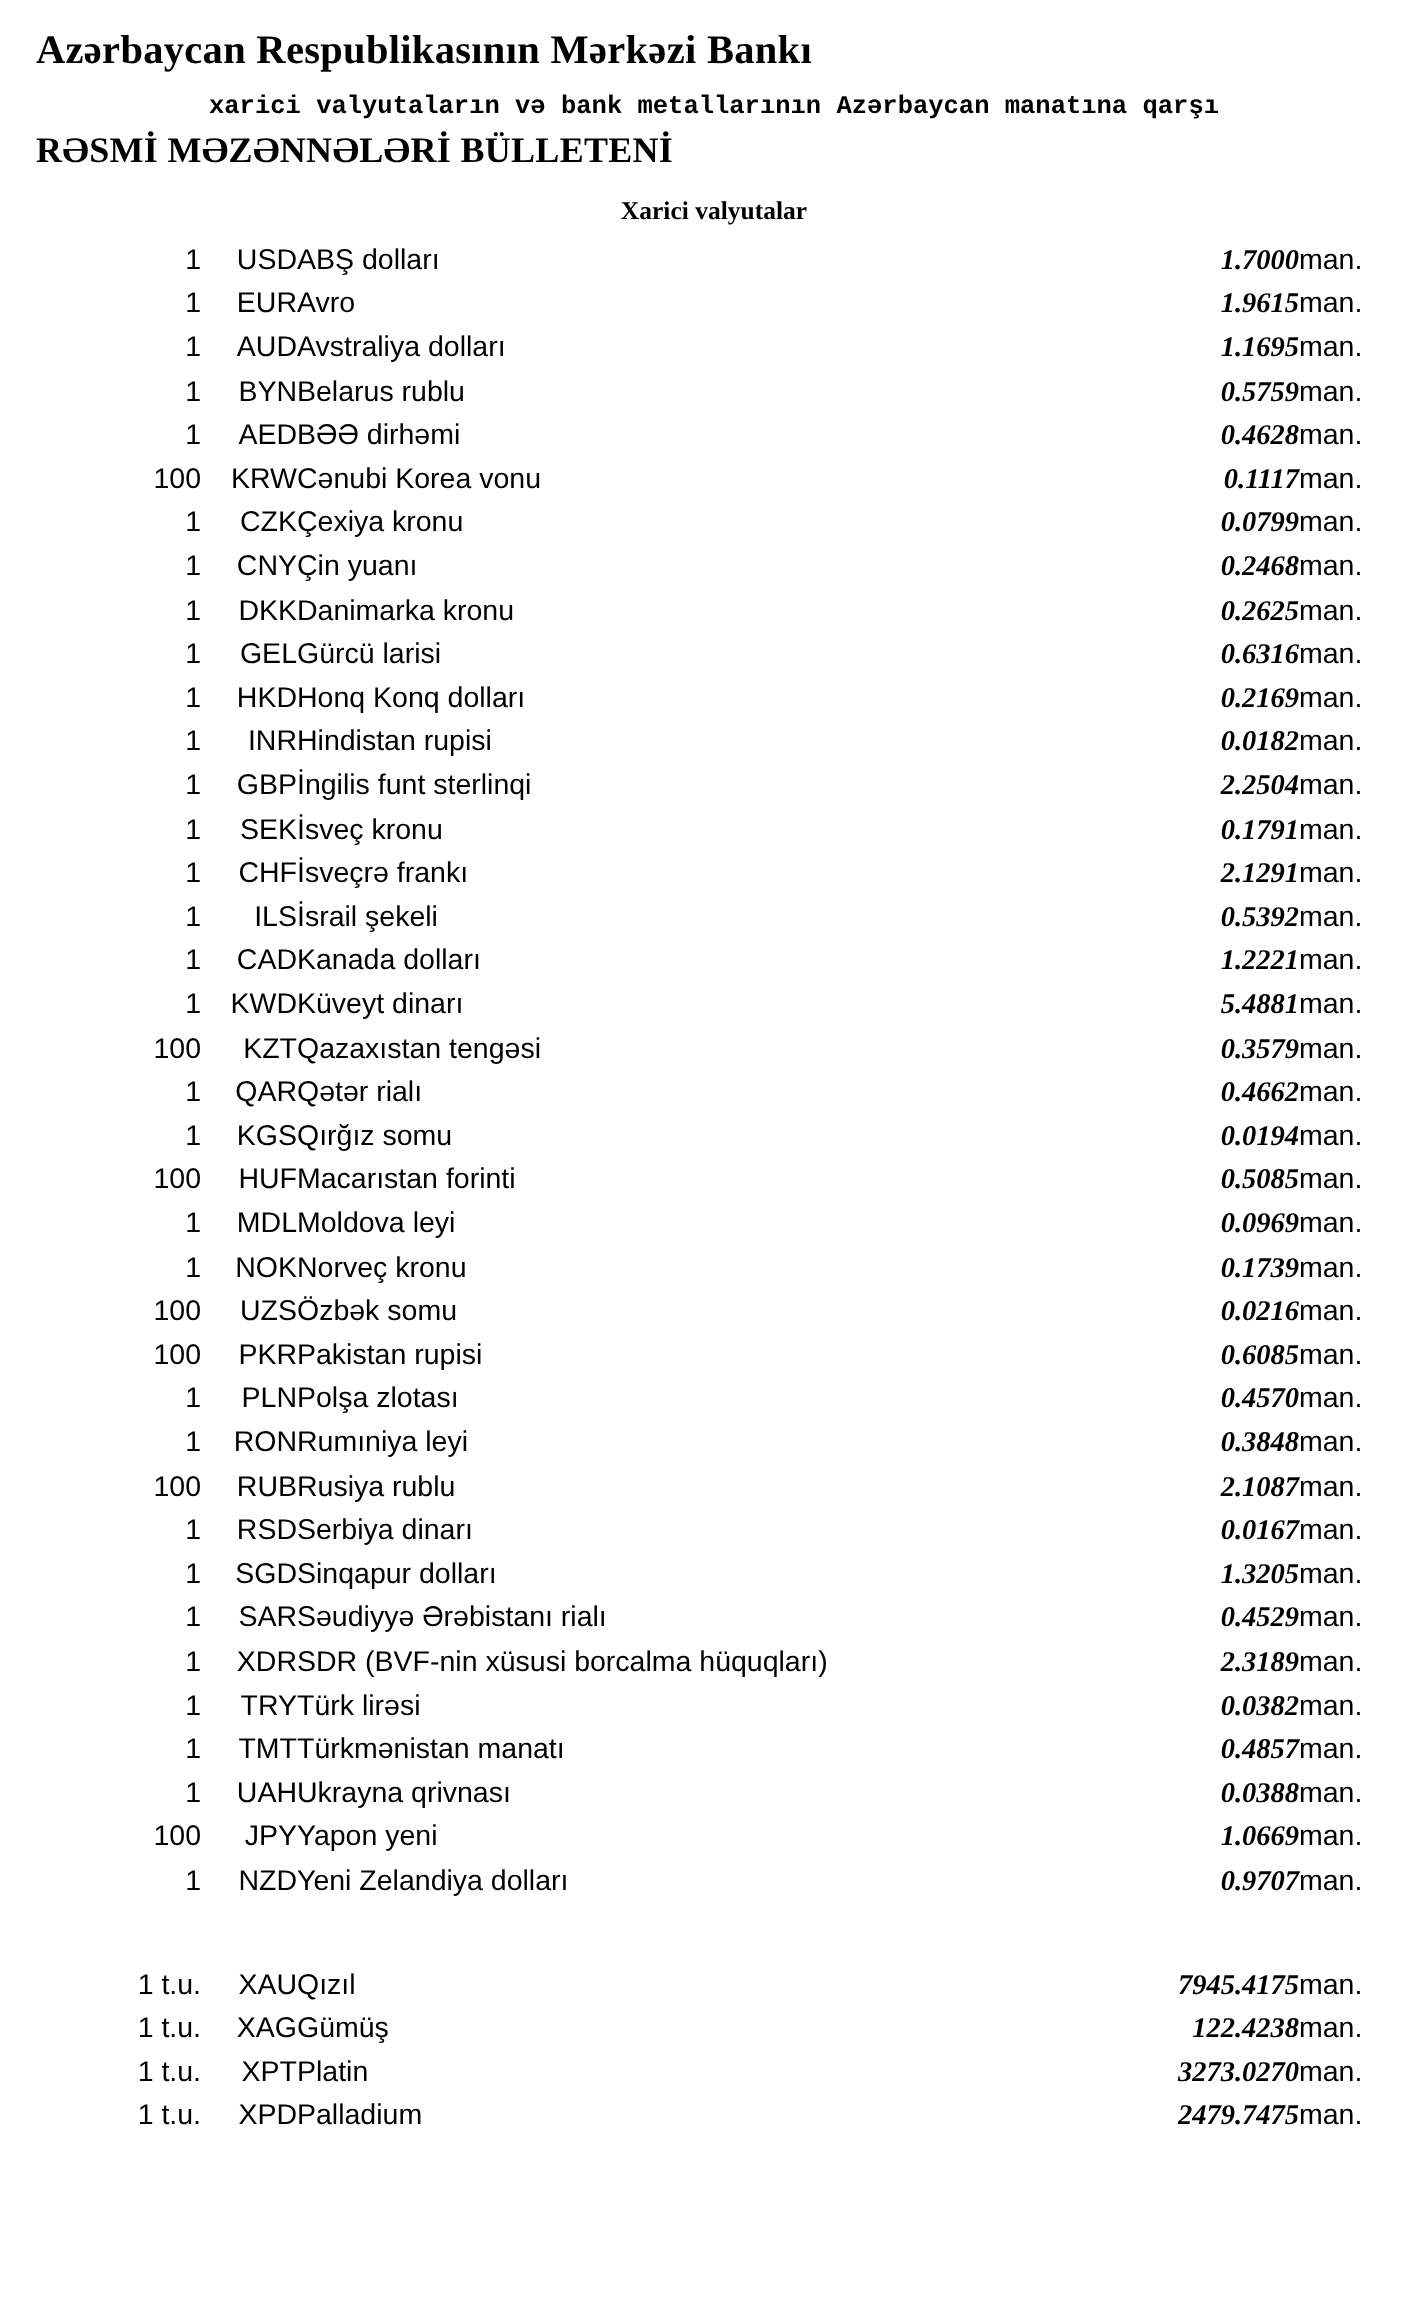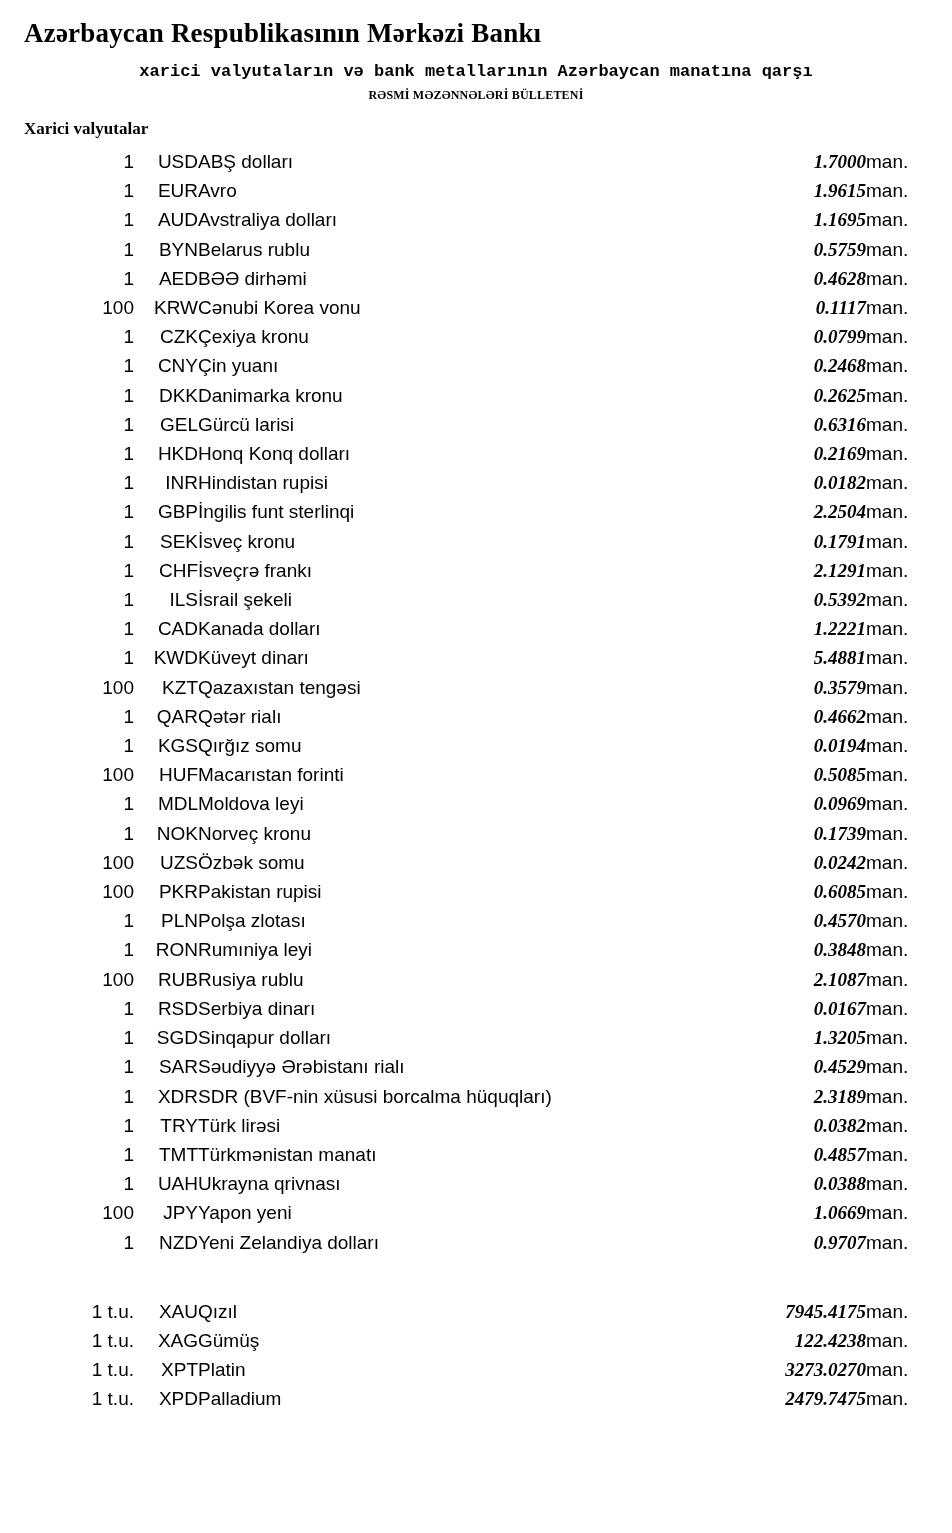--- a/index.html
+++ b/index.html
@@ -37,29 +37,29 @@
   .doc-sub1 {
     font-family: Liberation Mono, monospace;
     font-weight: bold;
     font-size: 17px;
     text-align: center;
     margin: 13px 0 0 0;
   }
   .doc-sub2 {
     font-family: "Liberation Serif", serif;
     font-weight: bold;
-    font-size: 12px;
-    text-align: center;
+    font-size: 24px;
     margin: 7px 0 0 0;
     letter-spacing: 0.2px;
   }
   .section-head {
     font-family: "Liberation Serif", serif;
     font-weight: bold;
     font-size: 17px;
+    text-align: center;
     margin: 16px 0 8px 0;
   }
   table.rates {
     width: 100%;
     border-collapse: collapse;
     table-layout: fixed;
   }
   table.rates td {
     padding: 0;
     vertical-align: baseline;
@@ -281,21 +281,21 @@
           <td class="c-units">1</td>
           <td class="c-code">NOK</td>
           <td class="c-name">Norveç kronu</td>
           <td class="c-rate">0.1739</td>
           <td class="c-man">man.</td>
         </tr>
         <tr>
           <td class="c-units">100</td>
           <td class="c-code">UZS</td>
           <td class="c-name">Özbək somu</td>
-          <td class="c-rate">0.0242</td>
+          <td class="c-rate">0.0216</td>
           <td class="c-man">man.</td>
         </tr>
         <tr>
           <td class="c-units">100</td>
           <td class="c-code">PKR</td>
           <td class="c-name">Pakistan rupisi</td>
           <td class="c-rate">0.6085</td>
           <td class="c-man">man.</td>
         </tr>
         <tr>

